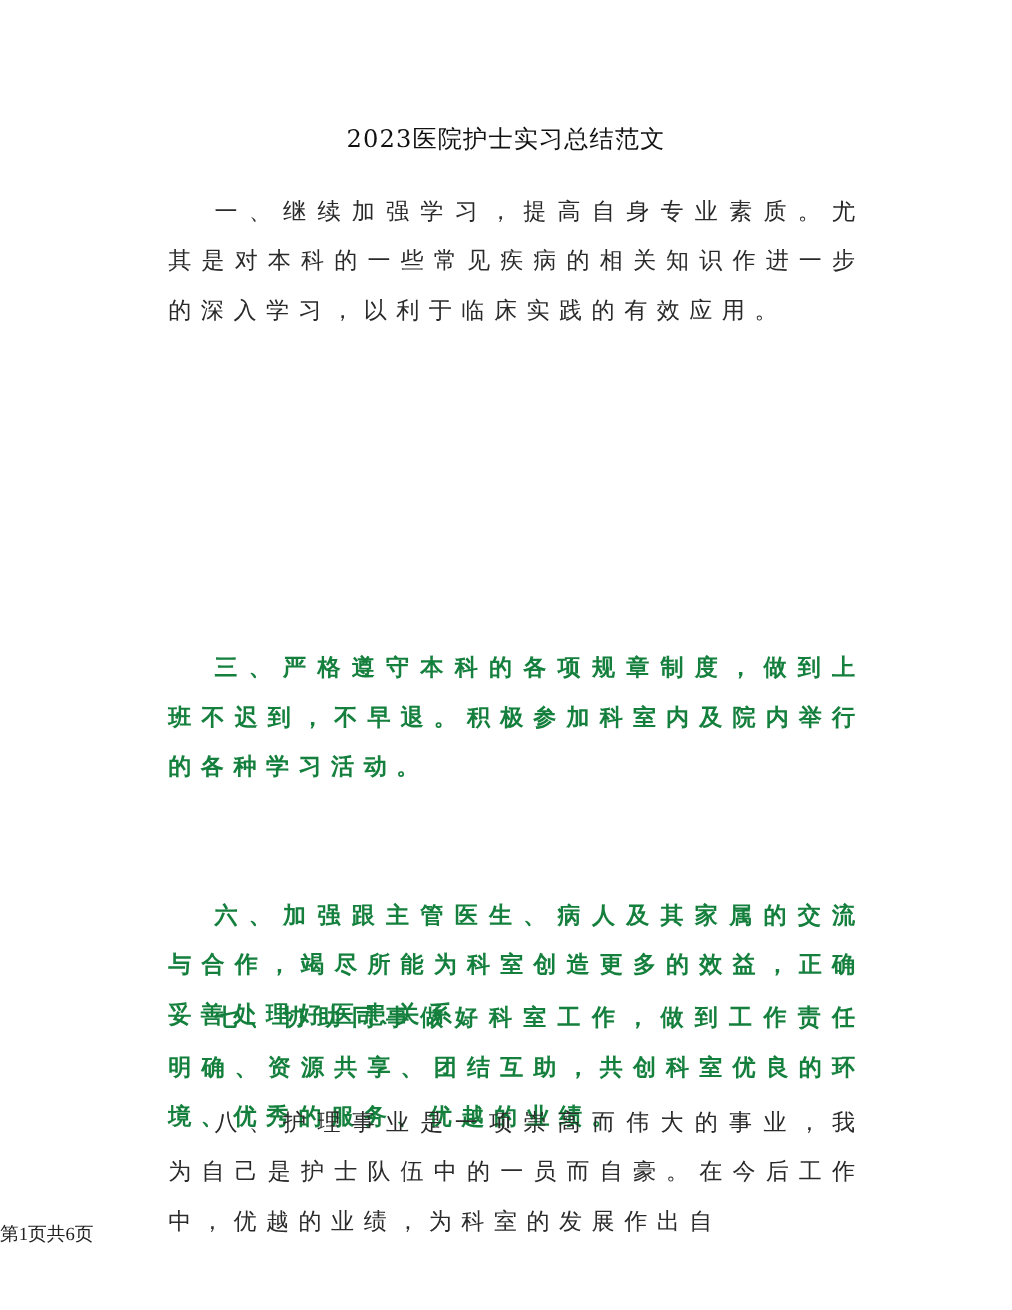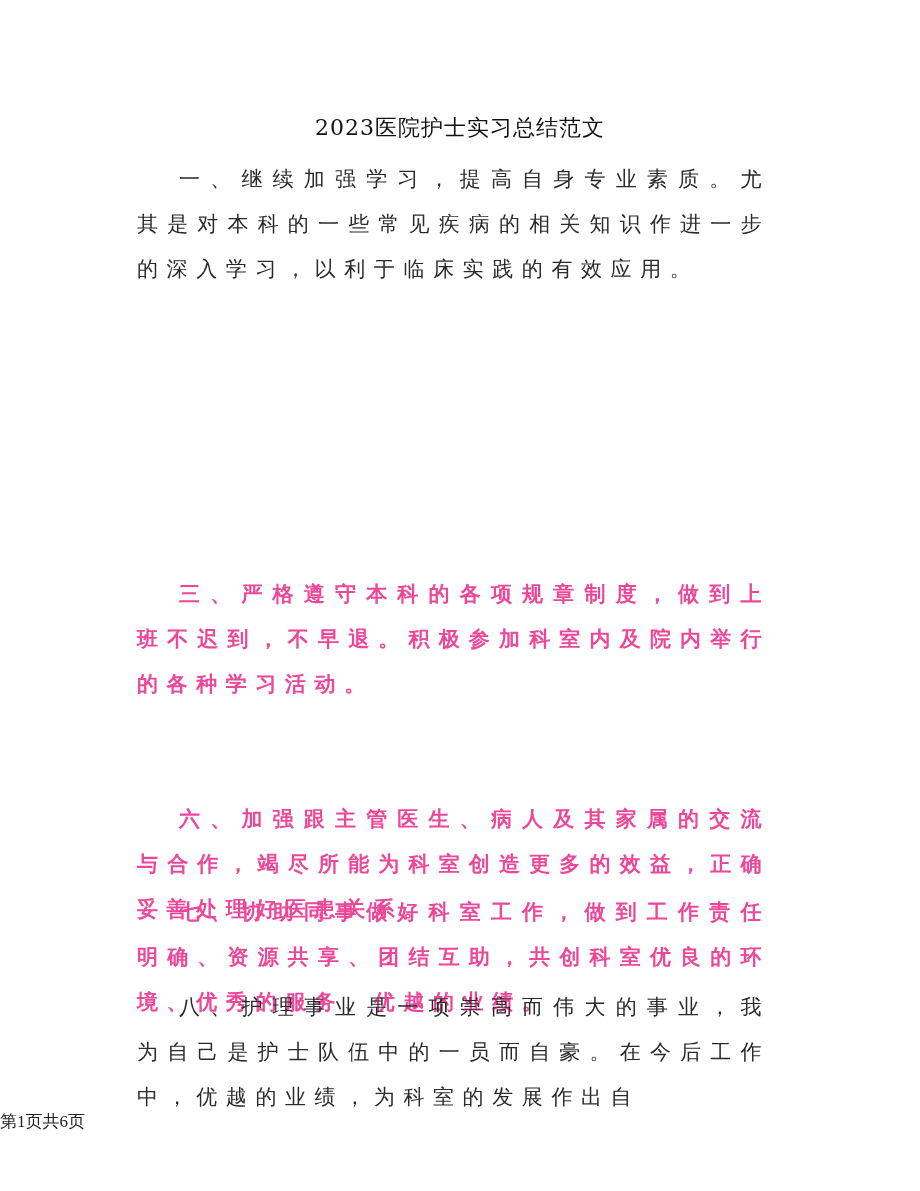--- a/index.html
+++ b/index.html
@@ -38,31 +38,31 @@
       position: absolute;
       left: 137px;
       width: 633px;
       font-size: 21px;
       line-height: 45px;
       text-indent: 42px;
       text-align: justify;
       text-align-last: left;
       letter-spacing: 8.6px;
       word-break: break-all;
-      margin: 0;
+      margin: 16px;
       color: #222;
-      font-family: Liberation Sans, sans-serif;
+      font-family: Liberation Mono, monospace;
       font-weight: normal;
     }
     .para.light {
       color: #2a2a2a;
     }
     .para.bold {
       font-weight: bold;
-      color: #ec4899;
+      color: #15803d;
     }
     .footer {
       position: absolute;
       left: 0;
       width: 820px;
       top: 1110px;
       text-align: left;
       font-size: 17px;
       line-height: 24px;
       color: #222;

